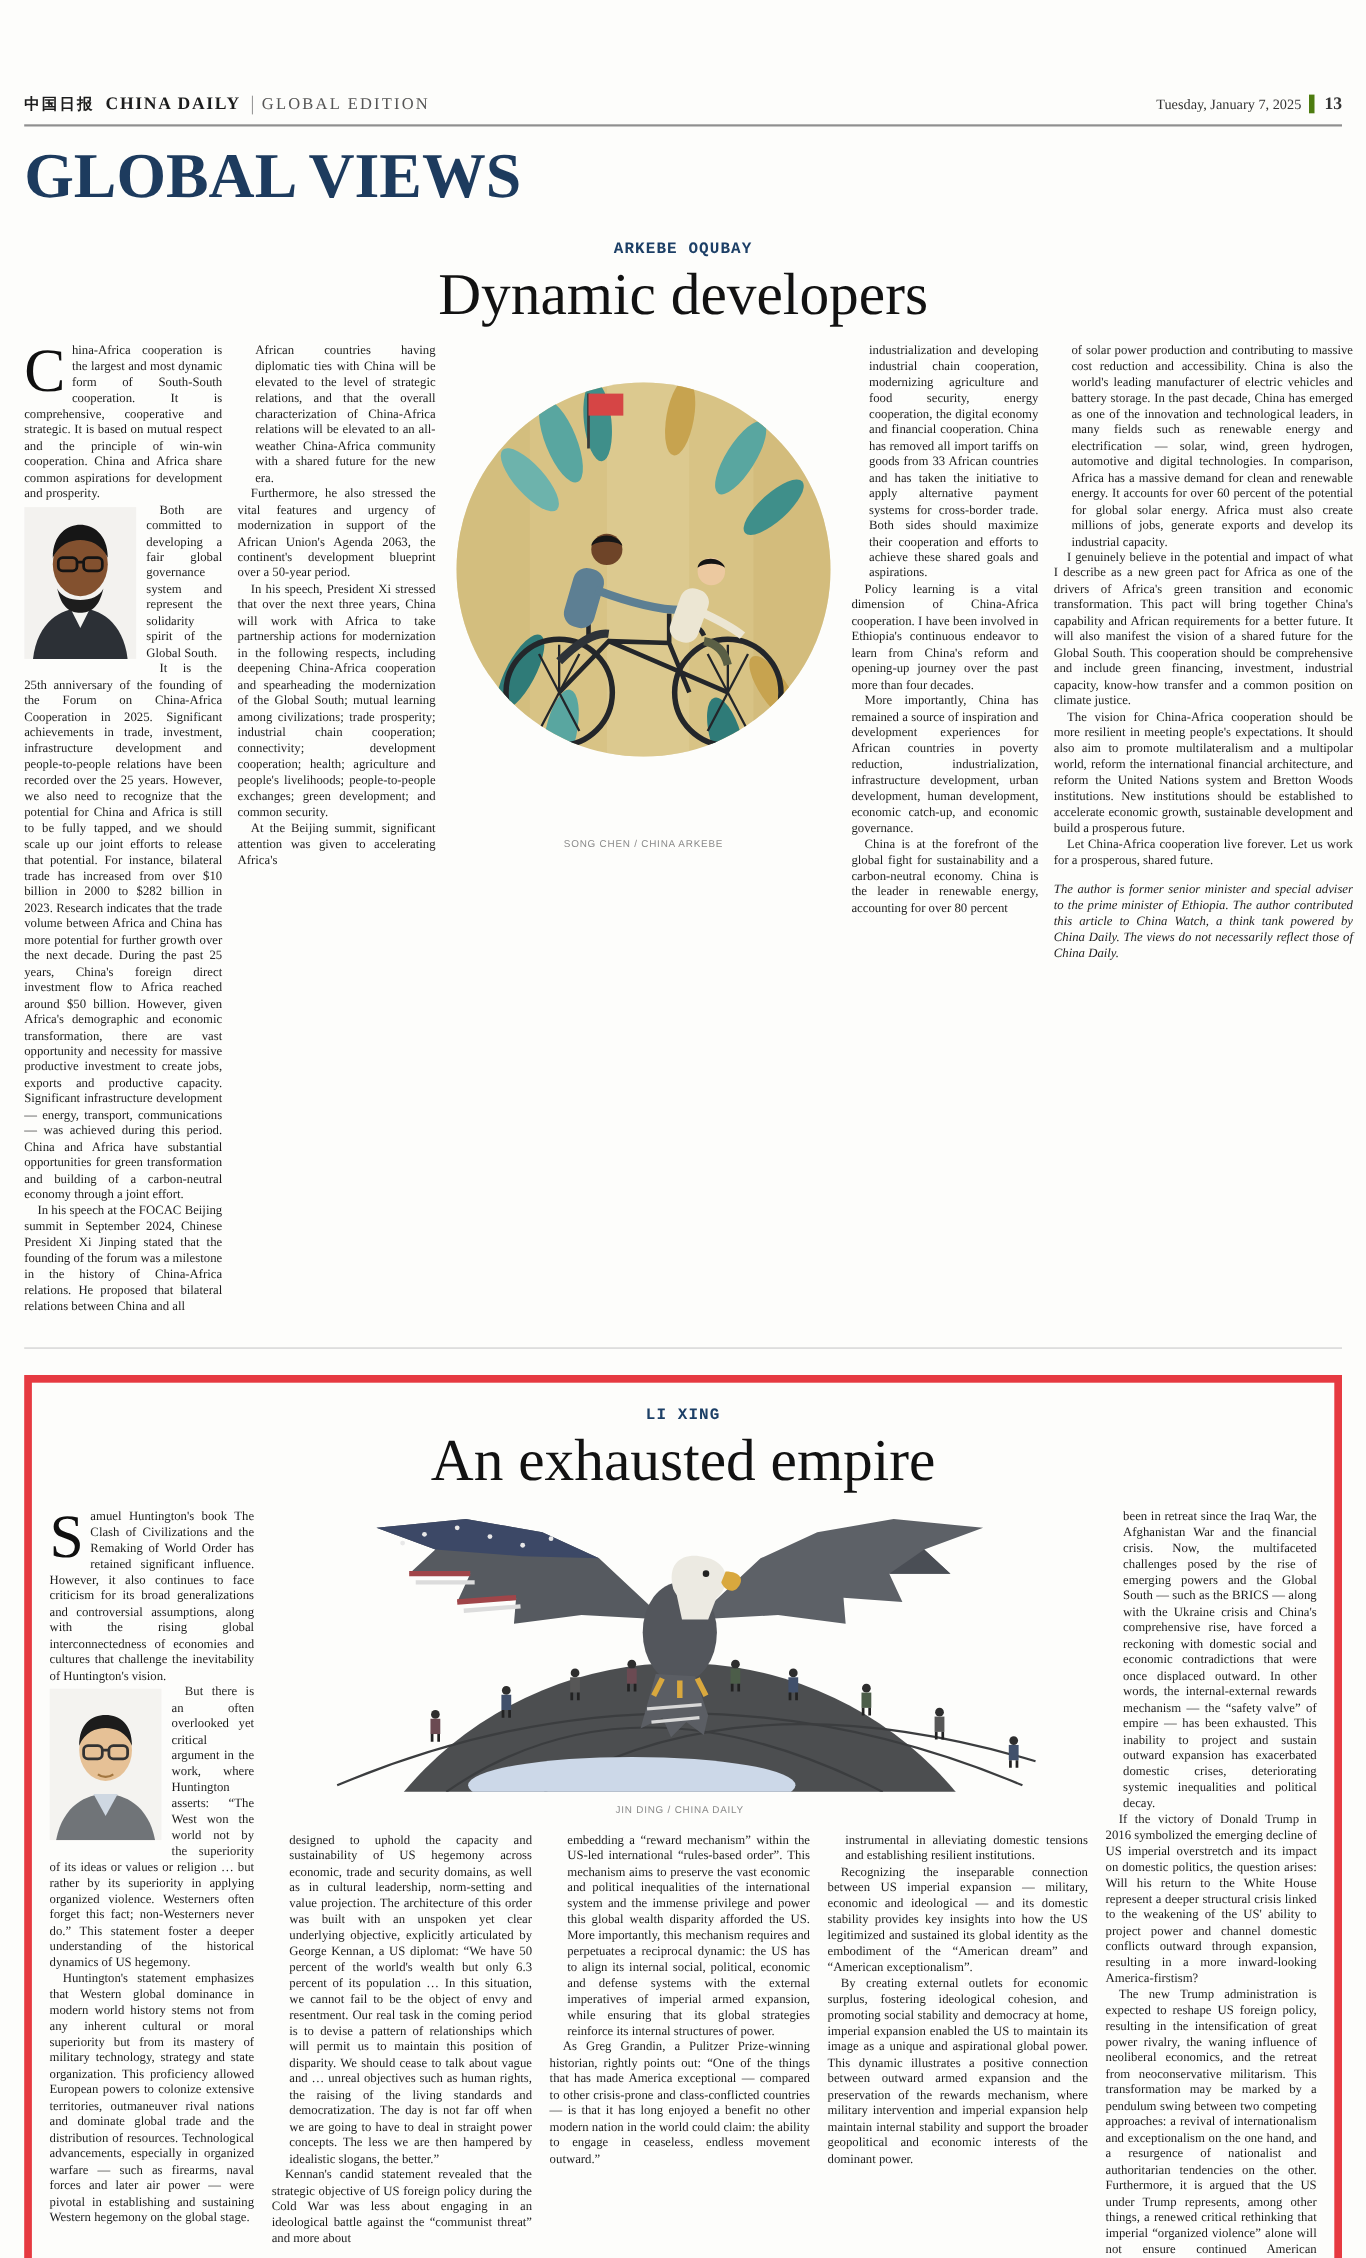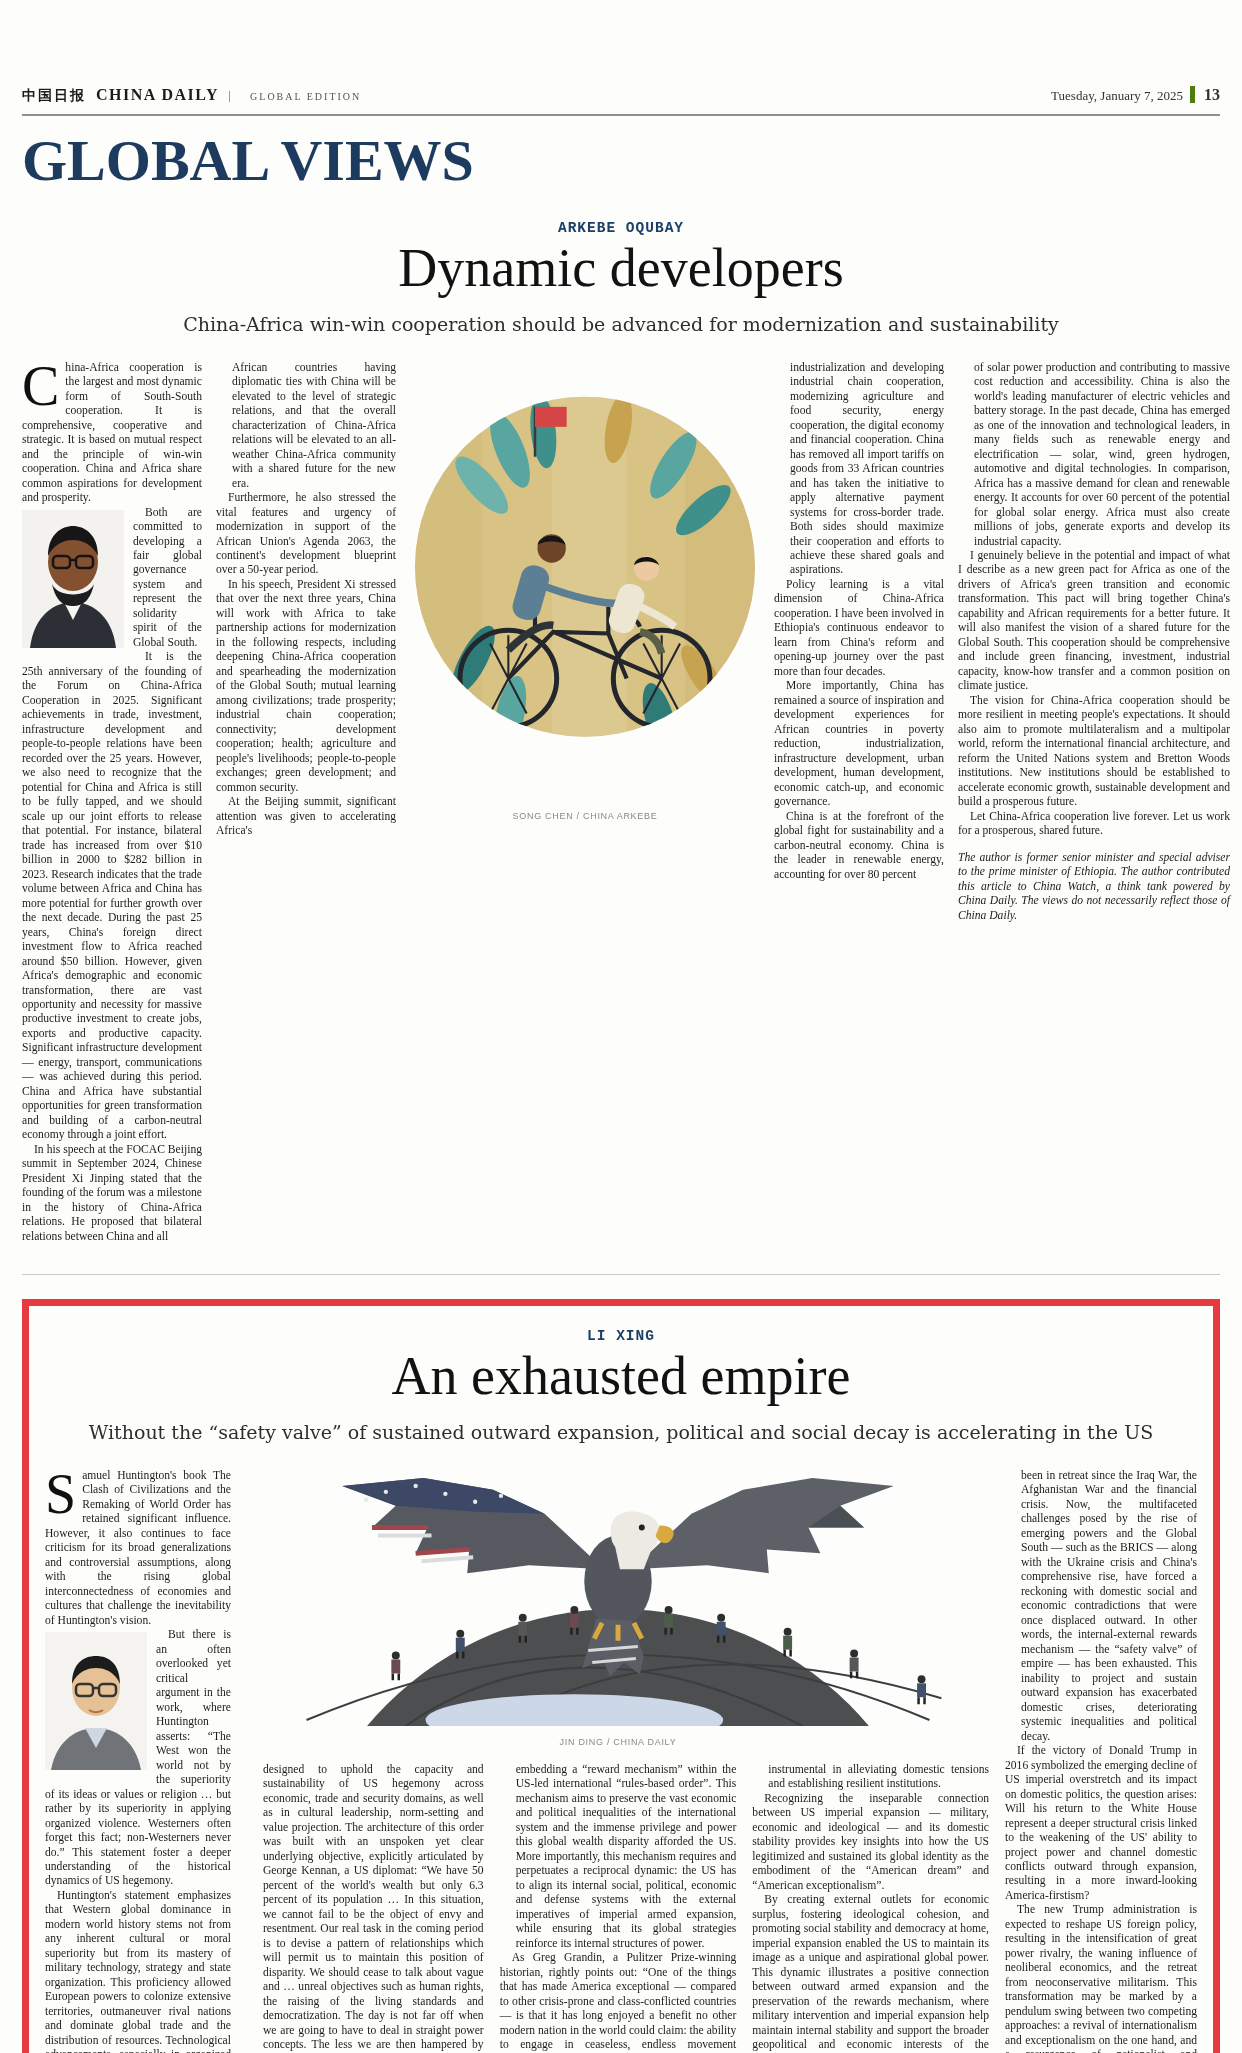--- a/index.html
+++ b/index.html
@@ -5,21 +5,21 @@
   html,body { margin:0; padding:0; background:#ffffff; }
   .sheet { width:1242px; min-height:2053px; margin:0 auto; background:#fdfdfb;
            font-family:"Liberation Serif", serif; color:#1c1c1c; box-sizing:border-box;
            padding:86px 0 34px; }
 
   
   .mast { display:flex; justify-content:space-between; align-items:baseline; padding:0 22px; }
   .mast-left { display:flex; align-items:baseline; gap:10px; }
   .logo-cn { font-weight:bold; font-size:14px; letter-spacing:2px; }
   .logo-en { font-weight:bold; font-size:16px; letter-spacing:1.5px; font-family:"Liberation Serif",serif; }
-  .edition { font-size:10px; color:#555; letter-spacing:2px; border-left:1px solid #999; padding-left:20px; }
+  .edition { font-size:15px; color:#555; letter-spacing:2px; border-left:1px solid #999; padding-left:8px; }
   .mast-right { font-size:13px; color:#333; }
   .pageno { font-weight:bold; font-size:16px; border-left:5px solid #4d7c0f; padding-left:9px; margin-left:7px; }
   .rule { border-top:2px solid #8f8f8f; margin:9px 22px 16px; }
   .section-title { font-family:"Liberation Serif",serif; font-weight:bold; color:#1d3b5e;
                    font-size:58px; margin:0 0 30px 22px; line-height:1; }
 
   
   .byline { text-align:center; color:#1c3f66; font-weight:bold; font-size:14.5px;
             letter-spacing:1px; margin:10px 0 4px; font-family:Liberation Mono, monospace; }
   .head { text-align:center; font-size:54px; margin:0 0 16px; font-weight:normal;
@@ -67,21 +67,20 @@
       <span>Tuesday, January 7, 2025</span><span class="pageno">13</span>
     </div>
   </header>
   <div class="rule"></div>
 
   <h1 class="section-title">GLOBAL VIEWS</h1>
 
   <section>
     <div class="byline">ARKEBE OQUBAY</div>
     <h2 class="head">Dynamic developers</h2>
-    <p class="deck">China-Africa win-win cooperation should be advanced for modernization and sustainability</p>
 
     <div class="a1-grid">
       <div class="col dropcap">
         <p>China-Africa cooperation is the largest and most dynamic form of South-South cooperation. It is comprehensive, cooperative and strategic. It is based on mutual respect and the principle of win-win cooperation. China and Africa share common aspirations for development and prosperity.</p>
         <div class="headshot">
           <svg viewBox="0 0 102 138">
             <rect width="102" height="138" fill="#f3f2ef"></rect>
             <path d="M8 138 C12 104 34 92 51 92 C68 92 90 104 94 138 Z" fill="#2c3036"></path>
             <path d="M42 92 L51 110 L60 92 Z" fill="#f5f5f2"></path>
             <ellipse cx="51" cy="52" rx="25" ry="29" fill="#83512f"></ellipse>
@@ -178,21 +177,20 @@
         <p class="bio">The author is former senior minister and special adviser to the prime minister of Ethiopia. The author contributed this article to China Watch, a think tank powered by China Daily. The views do not necessarily reflect those of China Daily.</p>
       </div>
     </div>
   </section>
 
   <div class="divider"></div>
 
   <section class="redbox">
     <div class="byline">LI XING</div>
     <h2 class="head">An exhausted empire</h2>
-    <p class="deck">Without the “safety valve” of sustained outward expansion, political and social decay is accelerating in the US</p>
 
     <div class="a2-grid">
       <div class="col dropcap">
         <p>Samuel Huntington's book The Clash of Civilizations and the Remaking of World Order has retained significant influence. However, it also continues to face criticism for its broad generalizations and controversial assumptions, along with the rising global interconnectedness of economies and cultures that challenge the inevitability of Huntington's vision.</p>
         <div class="headshot">
           <svg viewBox="0 0 102 138">
             <rect width="102" height="138" fill="#f4f3f0"></rect>
             <path d="M6 138 C12 106 34 96 51 96 C68 96 90 106 96 138 Z" fill="#707478"></path>
             <path d="M40 96 L51 116 L62 96 Z" fill="#cfd8e2"></path>
             <ellipse cx="51" cy="56" rx="24" ry="28" fill="#e6c196"></ellipse>

